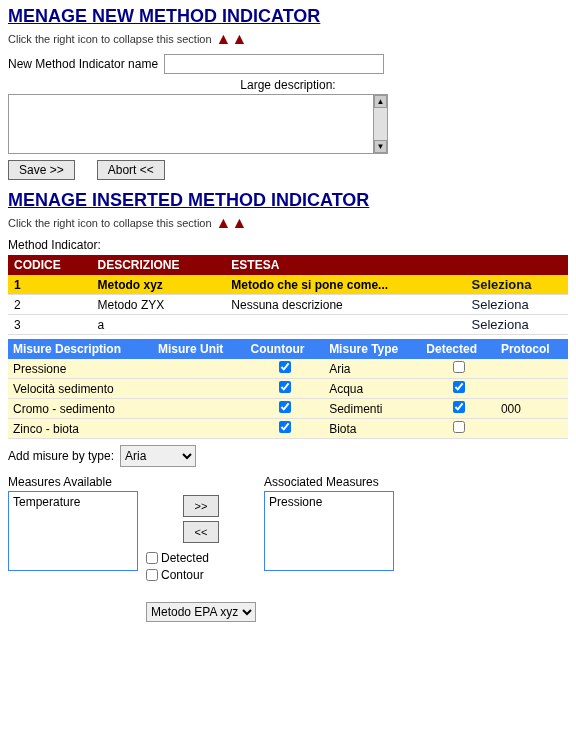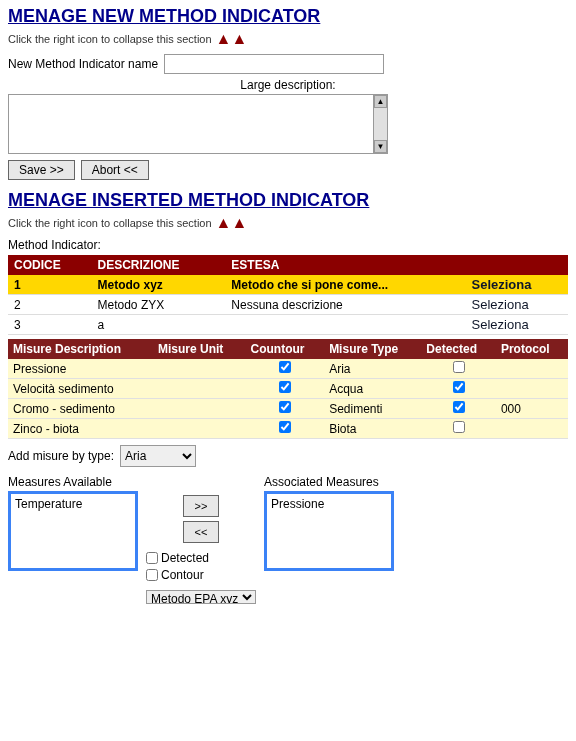--- a/index.html
+++ b/index.html
@@ -80,21 +80,21 @@
       height: 13px;
       background: #ccc;
       border: 1px solid #999;
       font-size: 8px;
       text-align: center;
       line-height: 12px;
       cursor: pointer;
     }
     .button-row {
       display: flex;
-      gap: 6px;
+      gap: 22px;
       margin-bottom: 10px;
       align-items: flex-start;
     }
     .btn {
       padding: 2px 10px;
       font-size: 12px;
       border: 1px solid #666;
       background: #e8e8e8;
       cursor: pointer;
     }
@@ -136,21 +136,21 @@
       font-weight: bold;
     }
     
     .measures-table {
       width: 100%;
       border-collapse: collapse;
       font-size: 12px;
       margin-bottom: 6px;
     }
     .measures-table thead tr {
-      background: #7f1d1d;
+      background: #3b82f6;
       color: #fff;
     }
     .measures-table thead th {
       padding: 3px 5px;
       font-weight: bold;
       text-align: left;
       white-space: nowrap;
     }
     .measures-table tbody tr {
       background: #FFFACD;
@@ -184,21 +184,21 @@
       border: 1px solid #999;
     }
     
     .bottom-panel {
       display: flex;
       gap: 8px;
       align-items: flex-start;
       margin-top: 4px;
     }
     .available-box, .associated-box {
-      border: 3px solid #3b82f6;
+      border: 1px solid #3b82f6;
       width: 130px;
       min-height: 80px;
       background: #fff;
       padding: 2px;
       font-size: 12px;
     }
     .available-label, .associated-label {
       font-size: 12px;
       font-weight: normal;
       margin-bottom: 2px;
@@ -234,24 +234,24 @@
       margin-top: 4px;
     }
     .protocol-label {
       font-size: 12px;
       display: flex;
       align-items: center;
       gap: 3px;
     }
     select.protocol-select {
       font-size: 12px;
-      height: 14px;
+      height: 20px;
       border: 1px solid #999;
       width: 110px;
-      margin-top: 5px;
+      margin-top: 17px;
     }
     .large-desc-label {
       font-size: 12px;
       margin-bottom: 2px;
       text-align: center;
     }
   </style>
 </head>
 <body>
 

